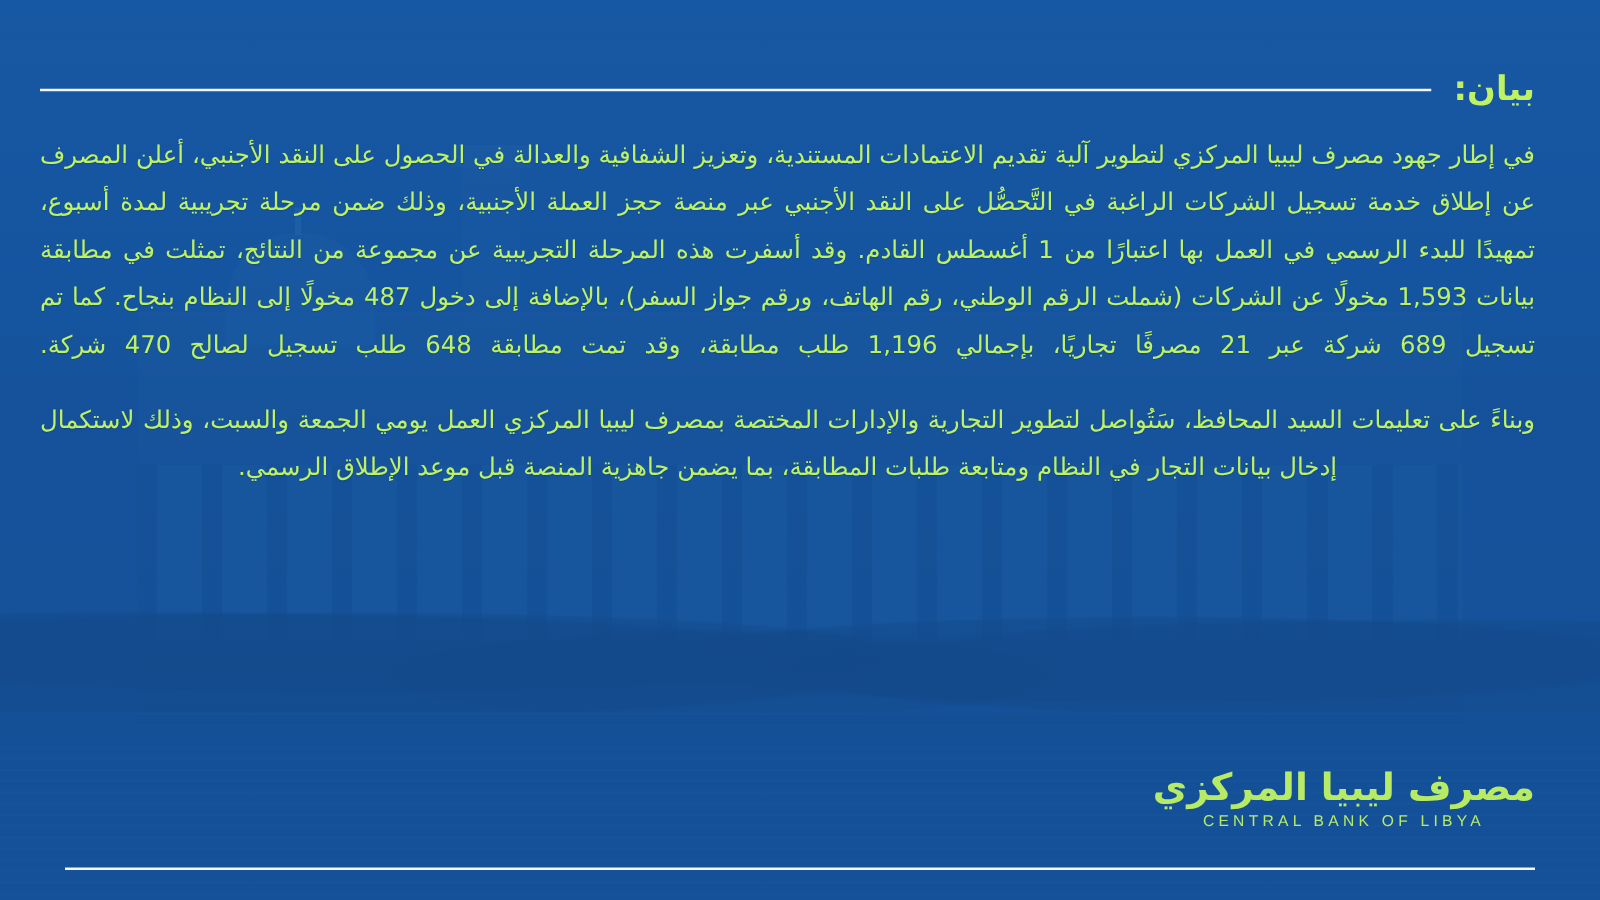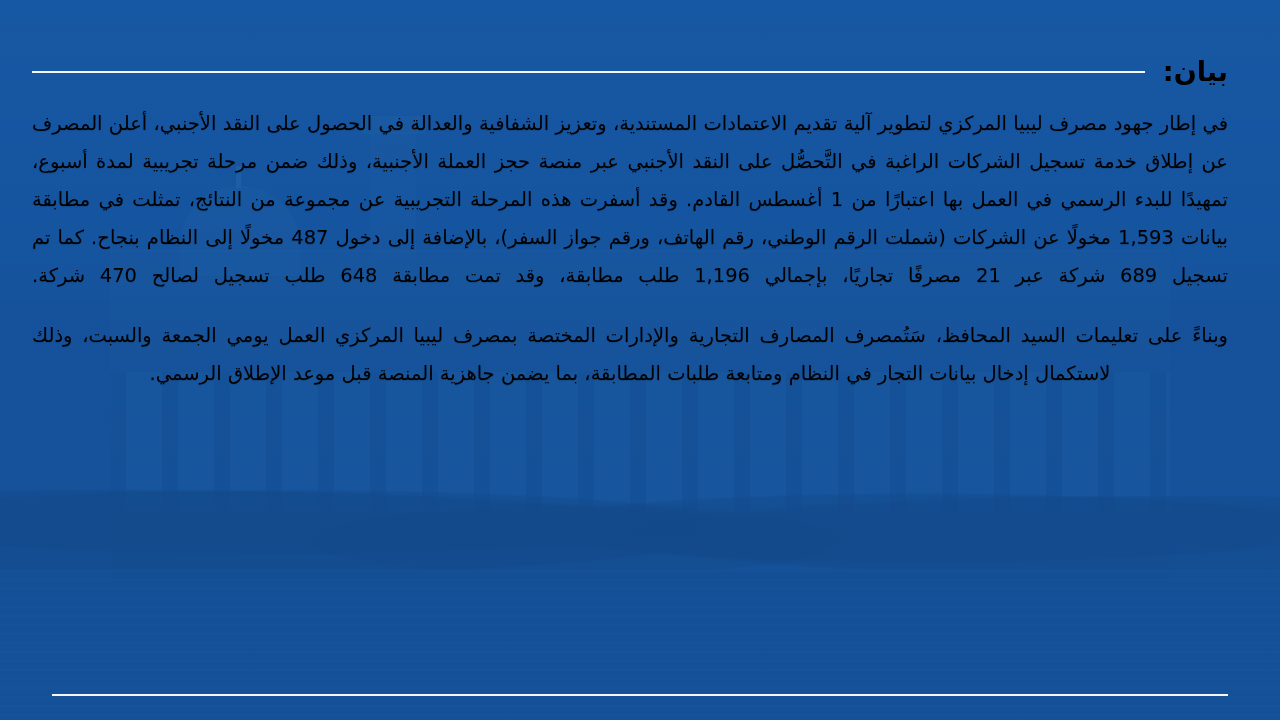--- a/index.html
+++ b/index.html
@@ -142,21 +142,21 @@
     inset: 0;
     background: rgba(35,115,185,.42);
   }
 
   
   .content {
     position: absolute;
     inset: 0;
     padding: 40px 52px 0 32px;
     box-sizing: border-box;
-    color: #000000;
+    color: #bef264;
   }
 
   .title-row {
     display: flex;
     align-items: center;
     gap: 18px;
     direction: rtl;
     margin-top: 18px;
   }
   .title {
@@ -255,23 +255,27 @@
 
   <div class="content">
 
     <div class="title-row">
       <div class="title">بيان:</div>
       <div class="title-rule"></div>
     </div>
 
     <div class="body-text">
       <p class="para">في إطار جهود مصرف ليبيا المركزي لتطوير آلية تقديم الاعتمادات المستندية، وتعزيز الشفافية والعدالة في الحصول على النقد الأجنبي، أعلن المصرف عن إطلاق خدمة تسجيل الشركات الراغبة في التَّحصُّل على النقد الأجنبي عبر منصة حجز العملة الأجنبية، وذلك ضمن مرحلة تجريبية لمدة أسبوع، تمهيدًا للبدء الرسمي في العمل بها اعتبارًا من 1 أغسطس القادم. وقد أسفرت هذه المرحلة التجريبية عن مجموعة من النتائج، تمثلت في مطابقة بيانات 1,593 مخولًا عن الشركات (شملت الرقم الوطني، رقم الهاتف، ورقم جواز السفر)، بالإضافة إلى دخول 487 مخولًا إلى النظام بنجاح. كما تم تسجيل 689 شركة عبر 21 مصرفًا تجاريًا، بإجمالي 1,196 طلب مطابقة، وقد تمت مطابقة 648 طلب تسجيل لصالح 470 شركة.</p>
-      <p class="para last">وبناءً على تعليمات السيد المحافظ، سَتُمصرف المصارف التجارية والإدارات المختصة بمصرف ليبيا المركزي العمل يومي الجمعة والسبت، وذلك لاستكمال إدخال بيانات التجار في النظام ومتابعة طلبات المطابقة، بما يضمن جاهزية المنصة قبل موعد الإطلاق الرسمي.</p>
+      <p class="para last">وبناءً على تعليمات السيد المحافظ، سَتُواصل لتطوير التجارية والإدارات المختصة بمصرف ليبيا المركزي العمل يومي الجمعة والسبت، وذلك لاستكمال إدخال بيانات التجار في النظام ومتابعة طلبات المطابقة، بما يضمن جاهزية المنصة قبل موعد الإطلاق الرسمي.</p>
     </div>
 
     <div class="footer">
 
+      <div class="logo">
+        <div class="logo-ar">مصرف ليبيا المركزي</div>
+        <div class="logo-en">CENTRAL BANK OF LIBYA</div>
+      </div>
     </div>
 
     <div class="bottom-rule"></div>
 
   </div>
 </div>
 
 </body></html>

